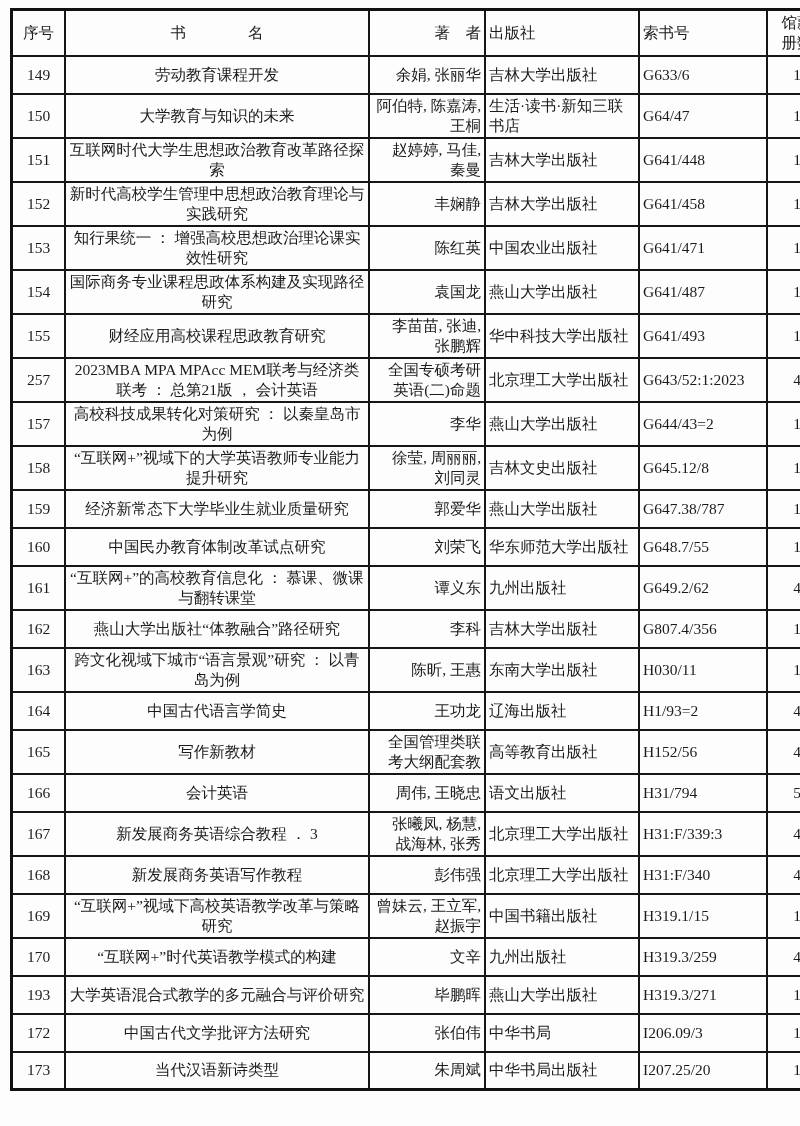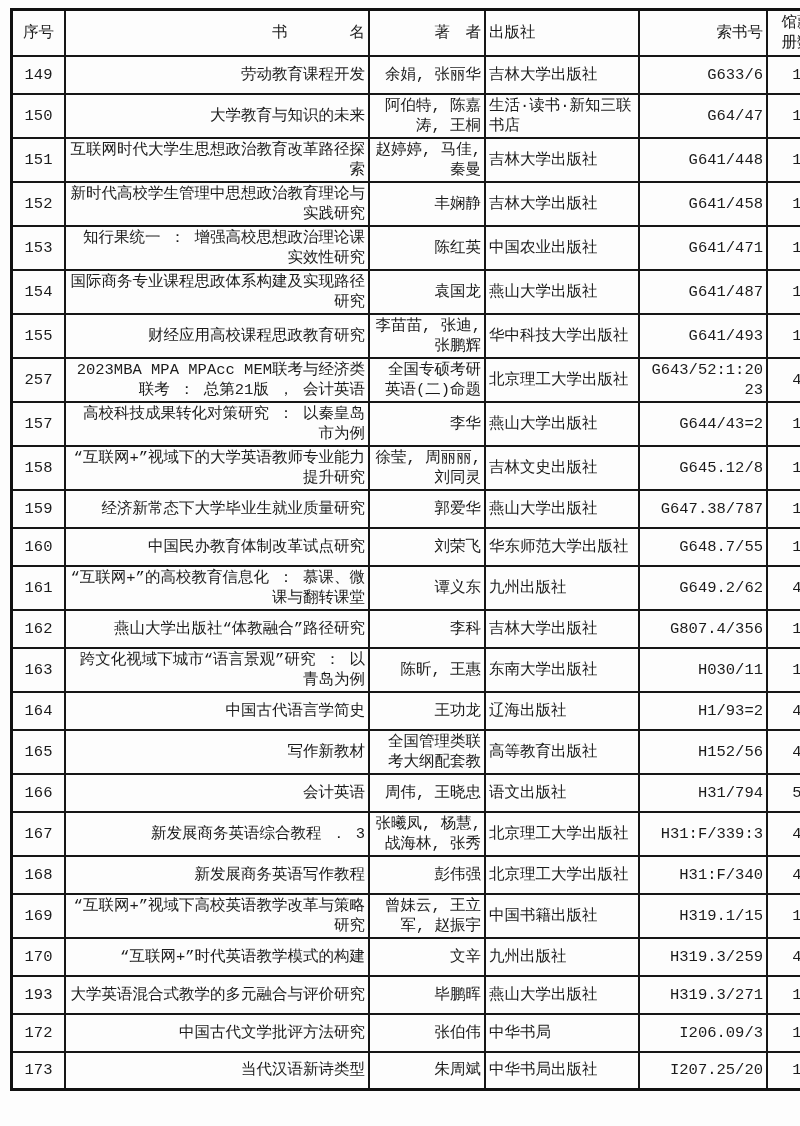--- a/index.html
+++ b/index.html
@@ -3,44 +3,44 @@
 <meta charset="utf-8">
 <style>
   html, body {
     margin: 0; padding: 0;
     width: 800px; height: 1126px;
     overflow: hidden;
     background: #fdfdfd;
     font-family: "Liberation Serif", "DejaVu Serif", serif;
     color: #1b1b1b;
   }
-  .page { padding: 8px 7px 11px 10px; font-family: Liberation Mono, monospace; }
+  .page { padding: 8px 7px 11px 10px; }
   table.catalog {
     border-collapse: collapse;
     table-layout: fixed;
     width: 783px;
     background: #fdfdfd;
   }
   table.catalog th, table.catalog td {
     border: 2px solid #161616;
     padding: 1px 3px;
     font-size: 15.5px;
     line-height: 20px;
     vertical-align: middle;
     overflow: hidden;
   }
   table.catalog { border: 3px solid #111; }
   tr.header-row { height: 46px; }
   tr.data-row { height: 38px; }
   th { font-weight: normal; font-size: 16px; text-align: center; }
   .col-no       { width: 45px;  text-align: center; }
-  .col-title    { width: 296px; text-align: right; }
+  .col-title    { width: 296px; text-align: center; }
   .col-author   { width: 108px; text-align: right; }
   .col-publisher{ width: 146px; text-align: left; }
-  .col-call     { width: 120px; text-align: right; word-break: break-all; }
+  .col-call     { width: 120px; text-align: left; word-break: break-all; }
   .col-copies   { width: 52px;  text-align: center; }
   th.col-copies { white-space: pre-line; line-height: 19px; }
 </style>
 </head>
 <body>
 
 <div class="page">
   <table class="catalog">
     <thead>
       <tr class="header-row">

